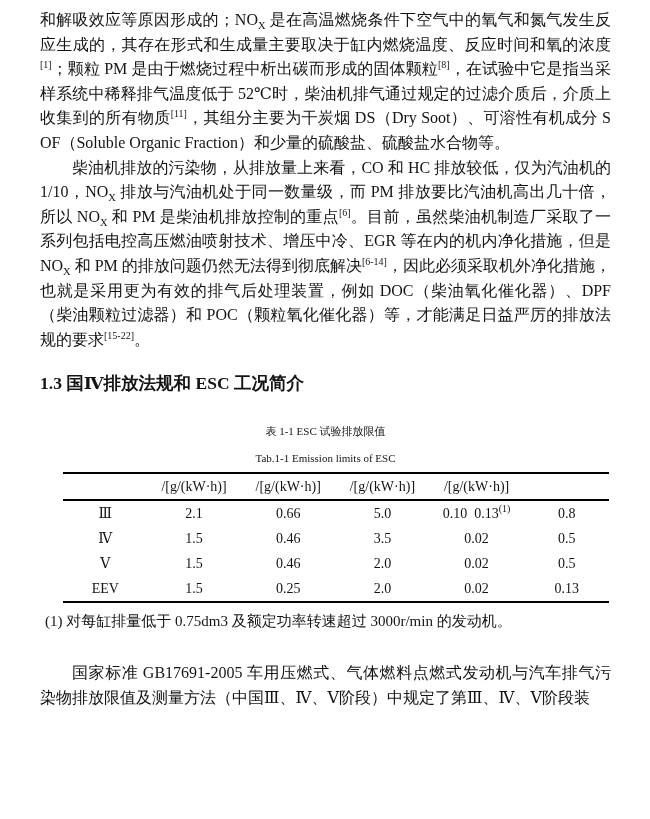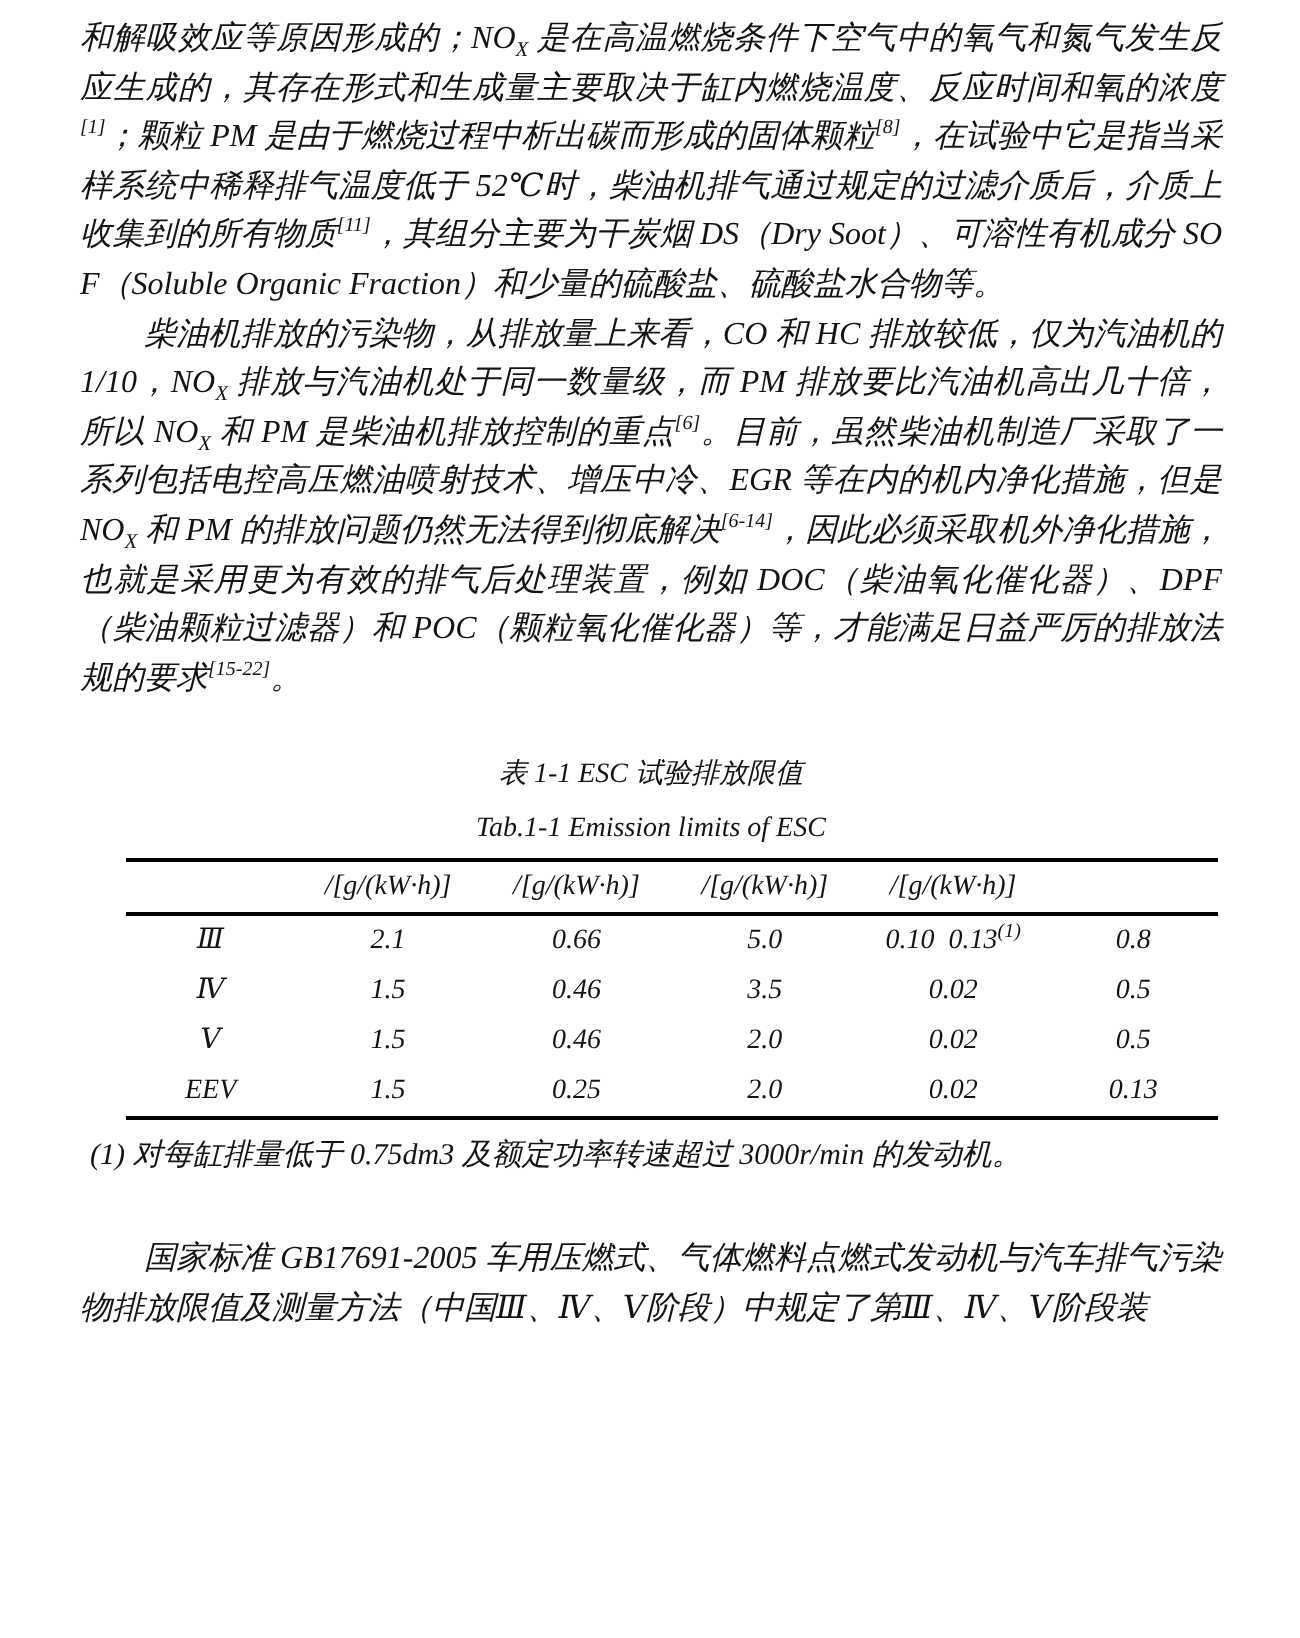--- a/index.html
+++ b/index.html
@@ -12,21 +12,20 @@
     height: 819px;
     color: #141414;
     font-family: "Liberation Serif", "DejaVu Serif", serif;
     overflow: hidden;
   }
   .page {
     box-sizing: border-box;
     width: 650px;
     height: 819px;
     padding: 8px 39px 12px 40px;
-    font-style: italic;
   }
   .body-text {
     font-size: 16px;
     line-height: 24.6px;
     text-align: justify;
     margin: 0;
     word-break: break-all;
   }
   .indent { text-indent: 32px; }
   sup {
@@ -46,21 +45,21 @@
     line-height: 24px;
   }
   .subsection-heading {
     font-size: 14.5px;
     font-weight: bold;
     margin: 39px 0 0 0;
     line-height: 20px;
   }
   .caption {
     text-align: center;
-    font-size: 14px;
+    font-size: 11px;
     line-height: 18px;
   }
   .caption-zh { margin-top: 27px; }
   .caption-en { margin-top: 9px; }
   table.limits {
     border-collapse: collapse;
     table-layout: fixed;
     width: 546px;
     margin: 5px 0 0 23px;
     font-size: 14px;
@@ -89,20 +88,21 @@
 </style>
 </head>
 <body>
 
 <div class="page">
 
   <p class="body-text">和解吸效应等原因形成的；NO<sub>X</sub> 是在高温燃烧条件下空气中的氧气和氮气发生反应生成的，其存在形式和生成量主要取决于缸内燃烧温度、反应时间和氧的浓度<sup>[1]</sup>；颗粒 PM 是由于燃烧过程中析出碳而形成的固体颗粒<sup>[8]</sup>，在试验中它是指当采样系统中稀释排气温度低于 52℃时，柴油机排气通过规定的过滤介质后，介质上收集到的所有物质<sup>[11]</sup>，其组分主要为干炭烟 DS（Dry Soot）、可溶性有机成分 SOF（Soluble Organic Fraction）和少量的硫酸盐、硫酸盐水合物等。</p>
 
   <p class="body-text indent">柴油机排放的污染物，从排放量上来看，CO 和 HC 排放较低，仅为汽油机的 1/10，NO<sub>X</sub> 排放与汽油机处于同一数量级，而 PM 排放要比汽油机高出几十倍，所以 NO<sub>X</sub> 和 PM 是柴油机排放控制的重点<sup>[6]</sup>。目前，虽然柴油机制造厂采取了一系列包括电控高压燃油喷射技术、增压中冷、EGR 等在内的机内净化措施，但是 NO<sub>X</sub> 和 PM 的排放问题仍然无法得到彻底解决<sup>[6-14]</sup>，因此必须采取机外净化措施，也就是采用更为有效的排气后处理装置，例如 DOC（柴油氧化催化器）、DPF（柴油颗粒过滤器）和 POC（颗粒氧化催化器）等，才能满足日益严厉的排放法规的要求<sup>[15-22]</sup>。</p>
 
+  <h2 class="section-heading">1.3 国Ⅳ排放法规和 ESC 工况简介</h2>
 
 
   <div class="caption caption-zh">表 1-1 ESC 试验排放限值</div>
 
   <div class="caption caption-en">Tab.1-1 Emission limits of ESC</div>
 
   <table class="limits">
     <colgroup>
       <col style="width:15.5%">
       <col style="width:17%">

